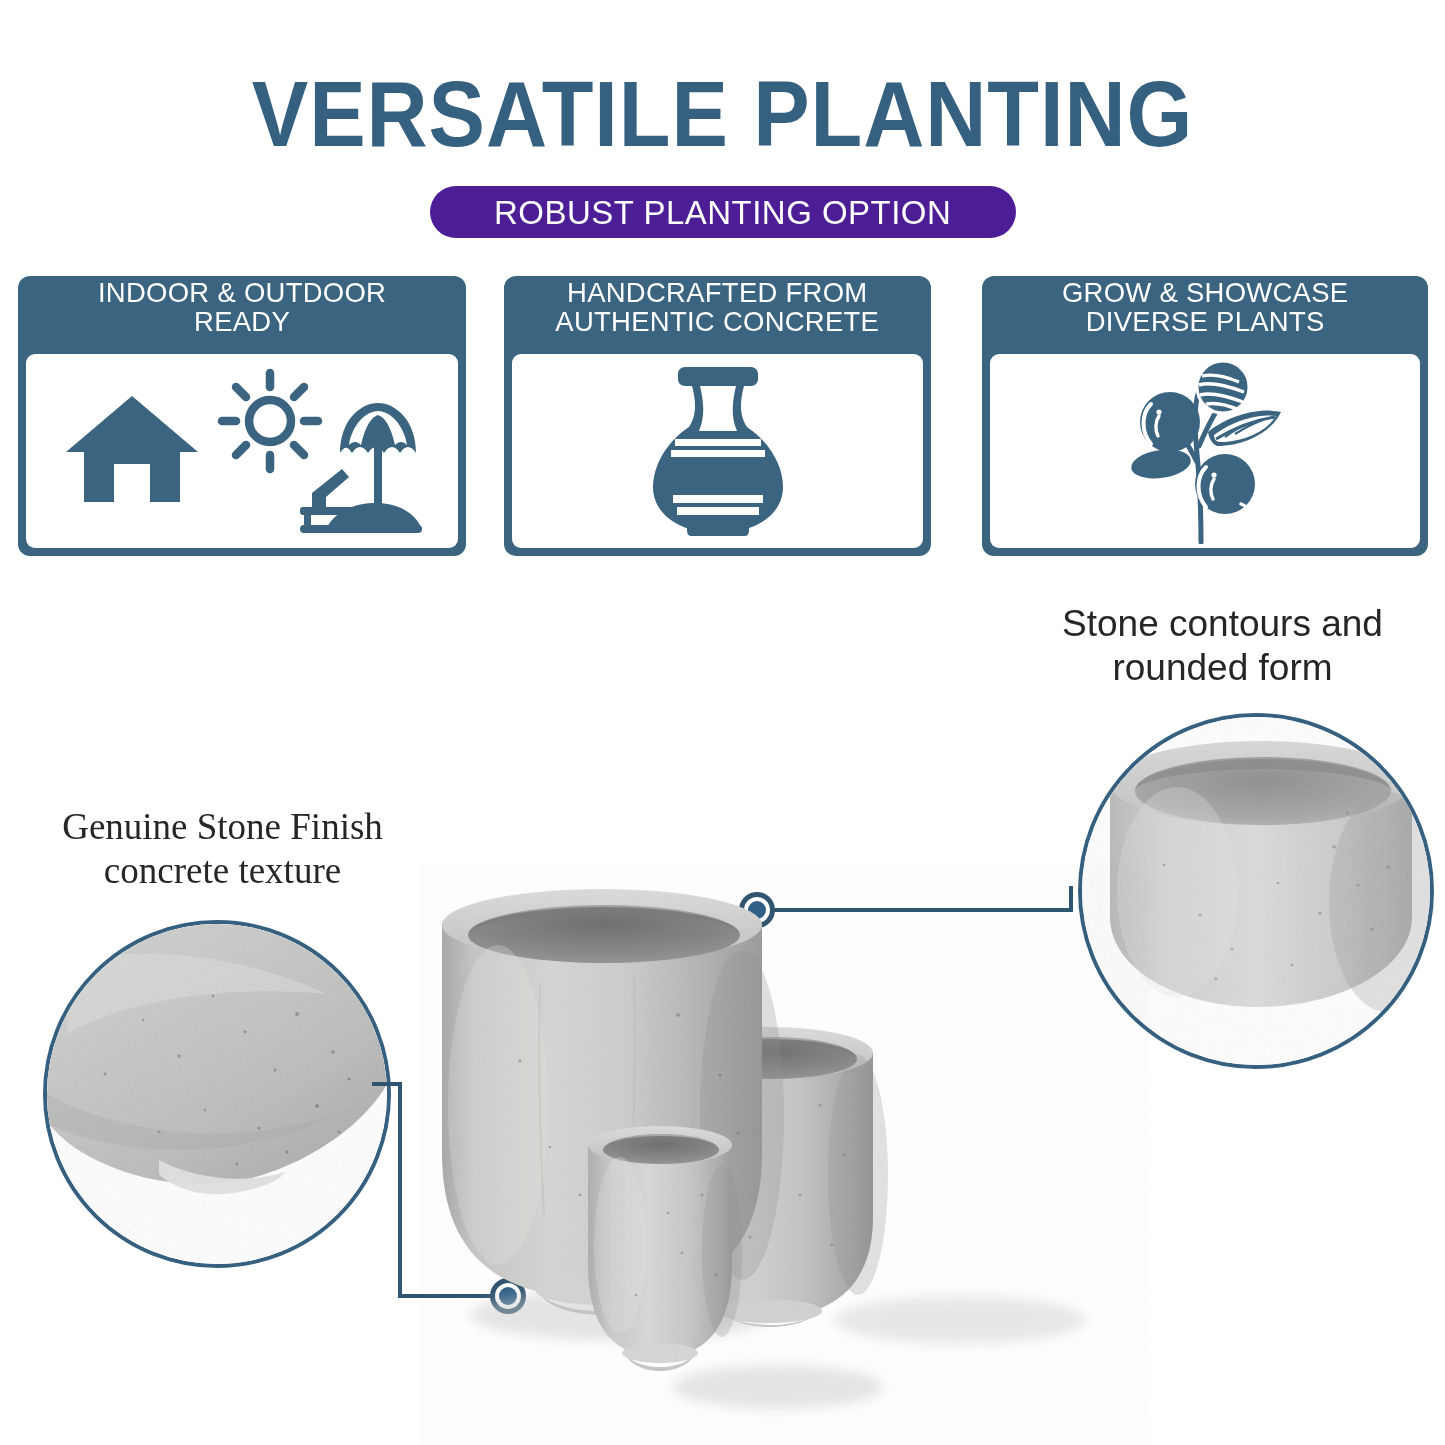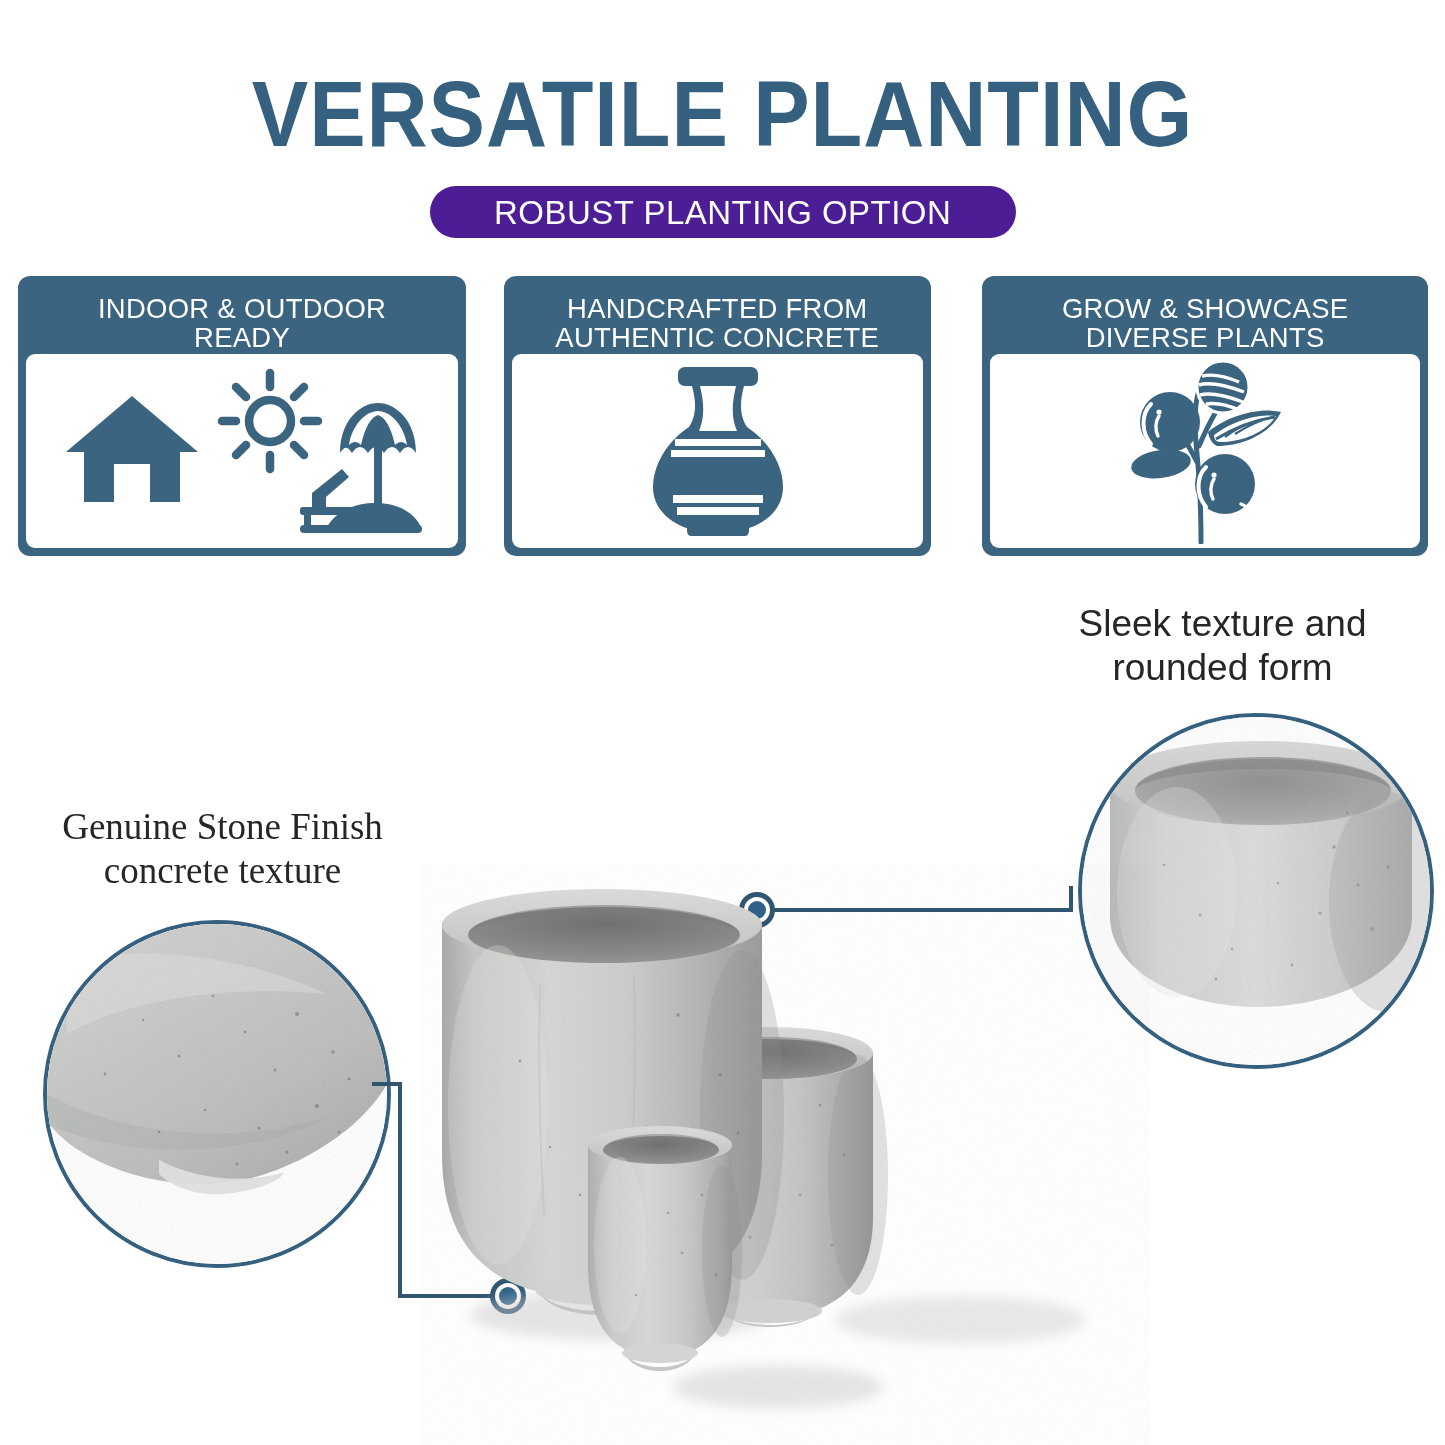--- a/index.html
+++ b/index.html
@@ -46,21 +46,21 @@
     white-space:nowrap;
   }
 
   
   .feature-box{
     position:absolute;
     top:256px;height:280px;
     background:#3B6480;
     border-radius:12px;
     box-sizing:border-box;
-    padding:16px;
+    padding:0;
     overflow:hidden;
   }
   .fb1{left:18px;width:448px;}
   .fb2{left:504px;width:427px;}
   .fb3{left:982px;width:446px;}
 
   .fb-head{
     height:64px;
     display:flex;align-items:center;justify-content:center;
     text-align:center;
@@ -291,21 +291,21 @@
               <path d="M101 125 C97 131 97 139 100 145" stroke="#ffffff" stroke-width="3.4" fill="none" stroke-linecap="round"></path>
               <circle cx="101" cy="121" r="2.6" fill="#ffffff"></circle>
               <path d="M128 150 C134 152 136 156 134 160" stroke="#ffffff" stroke-width="3.4" fill="none" stroke-linecap="round"></path>
             </g>
           </g>
         </svg>
       </span>
     </div>
   </div>
 
-  <div id="callout-right-label" class="callout-label">Sleek texture and
+  <div id="callout-right-label" class="callout-label">Stone contours and
 rounded form</div>
 
   <div id="callout-left-label" class="callout-label">Genuine Stone Finish
 concrete texture</div>
 
   <div id="zoom-circle-right" class="zoom-circle">
     <div class="crop">
       <svg width="348" height="348" viewBox="0 0 348 348" preserveAspectRatio="none">
         <defs>
           <linearGradient id="rimBody" x1="0" y1="0" x2="1" y2="0">

